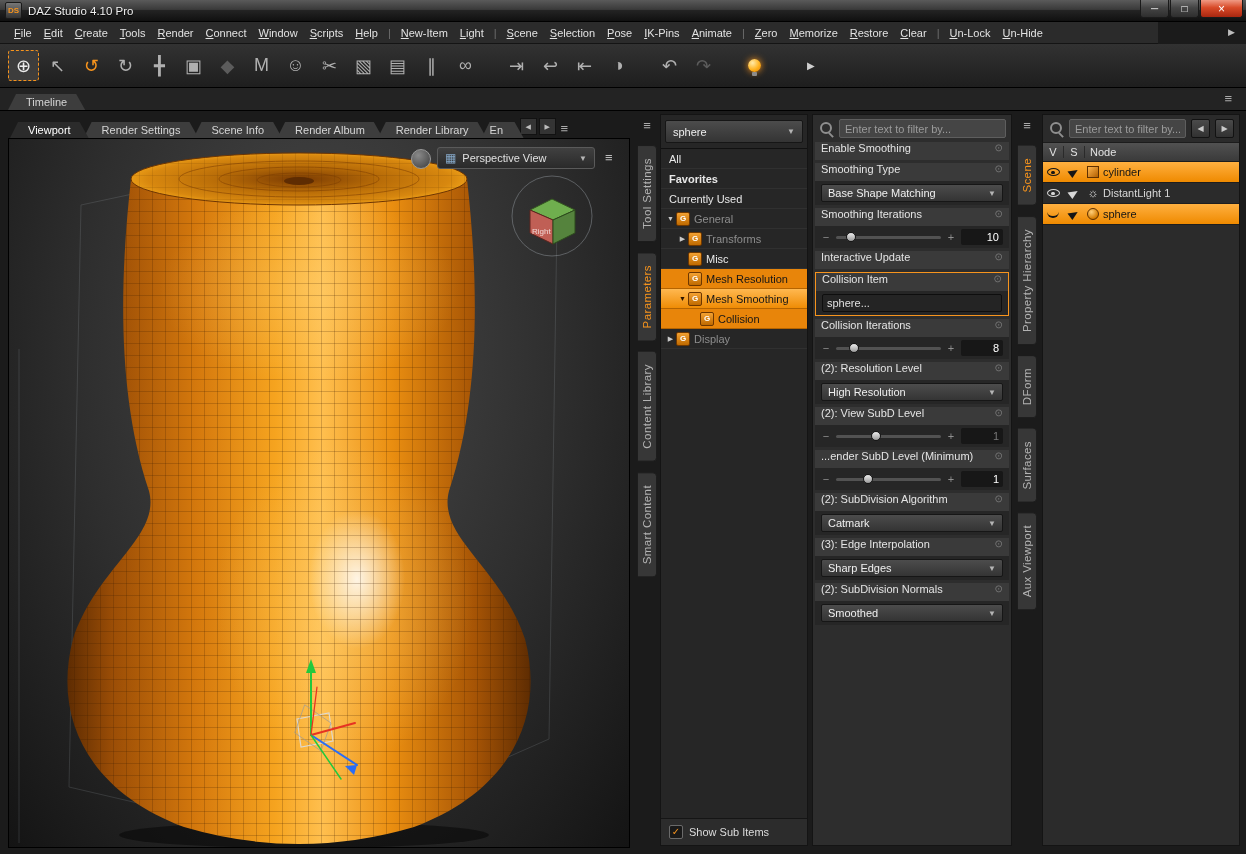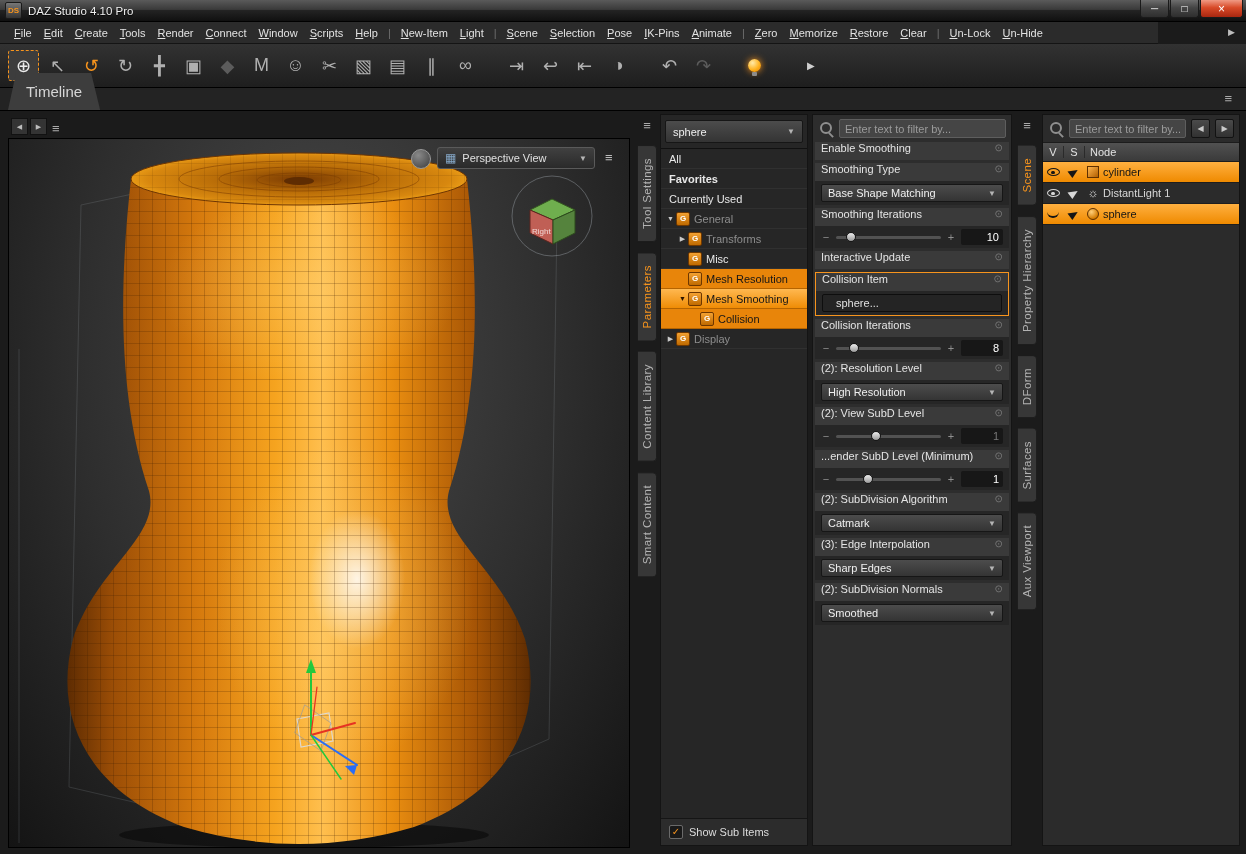--- a/index.html
+++ b/index.html
@@ -30,22 +30,22 @@
   .ticon.sel{border:1px dashed #f7941d;border-radius:3px;background:#3d3d3d;color:#ececec;box-sizing:border-box}
   .ticon.orange{color:#f7941d}
   .ticon.dim{color:#5c5c5c}
   .tb-sep{width:14px;height:31px}
   .bulb{width:13px;height:13px;border-radius:50%;position:relative;
         background:radial-gradient(circle at 35% 30%,#ffeaa8,#ffb21e 55%,#e07c00);box-shadow:0 0 7px #f7941d}
   .bulb::after{content:"";position:absolute;left:4px;top:13px;width:5px;height:4px;background:#8c8c8c;border-radius:1px}
   .tb-more{margin-left:34px;color:#cfcfcf;font-size:10px}
   
   #tlrow{left:0;top:88px;width:1246px;height:22px;background:#232323;border-bottom:1px solid #000;display:flex;align-items:flex-end}
-  .tab{height:37px;display:inline-flex;align-items:center;padding:0 18px;background:#3d3d3d;color:#d6d6d6;
-       clip-path:polygon(8px 0,calc(100% - 9px) 0,100% 100%,0 100%);margin-right:-5px;font-size:15px}
+  .tab{height:16px;display:inline-flex;align-items:center;padding:0 18px;background:#3d3d3d;color:#d6d6d6;
+       clip-path:polygon(8px 0,calc(100% - 9px) 0,100% 100%,0 100%);margin-right:-5px;font-size:11px}
   .tab.active{background:#2b2b2b;color:#fff;z-index:3;position:relative}
   .tab.cut{width:26px;overflow:hidden;padding:0 8px}
   #tl-menu-icon{position:absolute;right:14px;top:91px;color:#aaa;font-size:13px}
   
   #vtabs{left:10px;top:114px;height:24px;display:flex;align-items:flex-end}
   .sbtn{width:15px;height:15px;margin:0 1px 3px 1px;background:#343434;border:1px solid #121212;color:#bdbdbd;
         font-size:7px;display:flex;align-items:center;justify-content:center}
   .pm-icon{color:#aaa;font-size:13px;margin:0 4px 2px 4px}
   #viewport{left:8px;top:138px;width:620px;height:708px;border:1px solid #000;overflow:hidden;
             background:radial-gradient(ellipse at 50% 30%,#4a4a4a,#2e2e2e 55%,#141414 100%)}
@@ -95,21 +95,21 @@
   .pgroup.hl{border:1px solid #f7941d;background:#1d1d1d}
   .plabel-row{height:18px;display:flex;align-items:flex-start;background:#3a3a3a;padding:0 6px;color:#e4e4e4}
   .gear{margin-left:auto;color:#787878;font-size:10px}
   .pctrl{display:flex;align-items:center;background:#262626;padding:3px 6px}
   .tbtn{flex:2.4;text-align:center;padding:2px 0;color:#efefef;background:linear-gradient(#505050,#333);
         border:1px solid #161616;border-radius:2px}
   .tspace{flex:1;height:16px;margin-left:3px;background:#181818;border:1px solid #101010;border-radius:2px}
   .dd{flex:1;display:flex;align-items:center;background:linear-gradient(#4c4c4c,#343434);border:1px solid #161616;
       border-radius:2px;padding:2px 6px;color:#efefef}
   .dd .caret{margin-left:auto;font-size:8px;color:#b5b5b5}
-  .picker{flex:1;background:#242424;border:1px solid #0e0e0e;border-radius:2px;padding:2px 13px;color:#e0e0e0}
+  .picker{flex:1;background:#242424;border:1px solid #0e0e0e;border-radius:2px;padding:2px 4px;color:#e0e0e0}
   .minus,.plus{width:10px;color:#909090;text-align:center;flex:none}
   .track{position:relative;flex:1;height:3px;background:#525252;border-radius:2px;margin:0 5px}
   .handle{position:absolute;top:-4px;width:10px;height:10px;border-radius:50%;transform:translateX(-50%);
           background:linear-gradient(#ececec,#9a9a9a);border:1px solid #161616;box-sizing:border-box}
   .sval{width:34px;margin-left:5px;text-align:right;background:#171717;border-radius:2px;padding:2px 4px;color:#fff;flex:none}
   .sval.dim{color:#787878}
   
   #scene{left:1042px;top:114px;width:198px;height:732px;background:#2b2b2b;border:1px solid #141414;box-sizing:border-box}
   .navbtn{width:17px;height:17px;background:linear-gradient(#4a4a4a,#323232);border:1px solid #121212;color:#c9c9c9;
           font-size:8px;display:flex;align-items:center;justify-content:center;border-radius:2px;flex:none}
@@ -209,20 +209,29 @@
   <span class="tb-more">▶</span>
 </div>
 
 <div id="tlrow" class="abs">
   <span style="width:8px"></span>
   <span class="tab">Timeline</span>
 </div>
 <span id="tl-menu-icon" class="abs">≡</span>
 
 <div id="vtabs" class="abs">
+  <span style="display:flex;align-items:flex-end">
+
+  <span class="tab active">Viewport</span>
+      <span class="tab">Render Settings</span>
+      <span class="tab">Scene Info</span>
+      <span class="tab">Render Album</span>
+      <span class="tab">Render Library</span>
+      <span class="tab cut">En</span>
+    </span>
   <span class="sbtn">◀</span>
   <span class="sbtn">▶</span>
   <span class="pm-icon">≡</span>
 </div>
 
 <div id="viewport" class="abs">
   <svg width="620" height="708" viewBox="0 0 620 708" style="position:absolute;left:0;top:0">
     <defs>
       <linearGradient id="vg" x1="0" y1="0" x2="1" y2="0">
         <stop offset="0" stop-color="#5e2c02"></stop>

